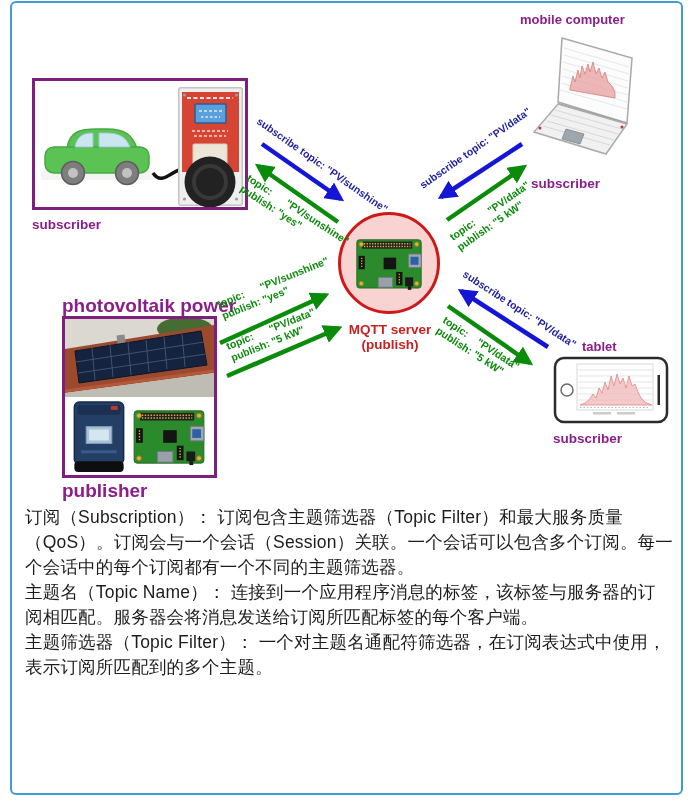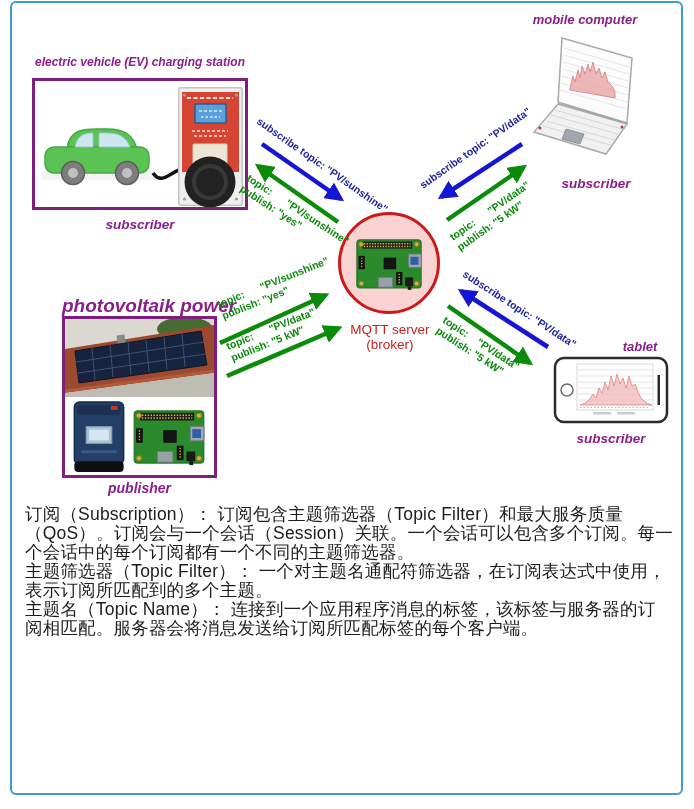--- a/index.html
+++ b/index.html
@@ -1,44 +1,43 @@
 <!DOCTYPE html>
 <html><head>
 <meta charset="utf-8">
 <style>
   html,body{margin:0;padding:0;background:#fff;}
   .page{position:relative;width:694px;height:809px;background:#fff;overflow:hidden;
         font-family:"Liberation Sans",sans-serif;}
   .frame{position:absolute;left:10px;top:1px;width:669px;height:790px;
          border:2px solid #3E9CD4;border-radius:6px;}
   .diagram{position:absolute;left:0;top:0;width:694px;height:500px;}
-  .node-label{position:absolute;text-align:center;font-weight:bold;color:#8A1E8A;white-space:nowrap;font-style:italic;}
+  .node-label{position:absolute;font-weight:bold;color:#8A1E8A;white-space:nowrap;}
   .arrows{position:absolute;left:0;top:0;z-index:5;pointer-events:none;}
   .arrows text{font-weight:bold;font-size:10.5px;white-space:pre;font-family:"Liberation Sans",sans-serif;}
   .sub-text{fill:#1F1F9E;}
   .pub-text{fill:#0A8A0A;}
   .node-box{position:absolute;border:3px solid #7E1F7E;background:#fff;z-index:2;}
   .broker-circle{position:absolute;left:338px;top:212px;width:96px;height:96px;border-radius:50%;
                  border:3px solid #CC1A1A;background:#F9D2D2;z-index:2;
                  display:flex;align-items:center;justify-content:center;}
   .broker-label{position:absolute;left:339px;top:322px;width:102px;text-align:center;z-index:2;
-                color:#C92121;font-weight:normal;font-size:13.5px;line-height:15px;}
+                color:#C92121;font-weight:bold;font-size:13.5px;line-height:15px;}
   .glossary{position:absolute;left:25px;top:505px;width:648px;color:#1C1C1C;
-            font-size:17.5px;line-height:19px;letter-spacing:.2px;z-index:2;}
+            font-size:17.5px;line-height:25px;letter-spacing:.2px;z-index:2;}
   .glossary p{margin:0;}
 </style>
 </head>
 <body>
 
 <div class="page">
   <div class="frame"></div>
 
   <div class="diagram">
 
-    <div class="node-label" style="left:32px;top:55px;width:216px;font-size:12px;">electric vehicle (EV) charging station</div>
 
     <div class="node-box" style="left:32px;top:78px;width:210px;height:126px;">
       <svg width="210" height="126" viewBox="0 0 210 126">
 
         <g transform="translate(6,46)">
           <rect x="0" y="44" width="116" height="9" rx="2" fill="#F4F4F2"></rect>
           <path d="M26,22 C28,4 40,2 56,2 L66,2 C84,2 92,8 96,22 z" fill="#5BC353" stroke="#48A844" stroke-width="1.5"></path>
           <rect x="4" y="20" width="104" height="26" rx="9" fill="#5BC353" stroke="#48A844" stroke-width="1.5"></rect>
           <path d="M58,6 L66,6 C78,6 85,10 89,20 L58,20 z" fill="#CBE6EF" stroke="#9CC8D8" stroke-width="1"></path>
           <path d="M52,6 L52,20 L34,20 C36,9 42,6 52,6 z" fill="#CBE6EF" stroke="#9CC8D8" stroke-width="1"></path>
@@ -118,21 +117,21 @@
         <line x1="7.5" y1="26" x2="7.5" y2="37" stroke="#D4AF37" stroke-width="1.4" stroke-dasharray="1.5 1.5"></line>
         <rect x="26" y="48" width="16" height="11" fill="#99A1A8" stroke="#6F7A82"></rect>
         <rect x="46" y="42" width="7" height="15" fill="#141414"></rect>
         <line x1="49.5" y1="44" x2="49.5" y2="55" stroke="#D4AF37" stroke-width="1.4" stroke-dasharray="1.5 1.5"></line>
         <rect x="56" y="48" width="9" height="10" fill="#1A1A1A"></rect>
           <rect x="59" y="58" width="4" height="4" fill="#1A1A1A"></rect>
       </svg>
     </div>
     <div class="broker-label">
       <div>MQTT server</div>
-      <div>(broker)</div>
+      <div>(publish)</div>
     </div>
 
     <div class="node-label" style="left:62px;top:295px;width:155px;font-size:19px;">photovoltaik power</div>
 
     <div class="node-box" style="left:62px;top:316px;width:149px;height:156px;">
       <svg width="149" height="78" viewBox="0 0 149 78" style="display:block">
         <rect x="0" y="0" width="149" height="78" fill="#DBD8D2"></rect>
         <ellipse cx="120" cy="10" rx="28" ry="12" fill="#466B33"></ellipse>
         <ellipse cx="141" cy="18" rx="14" ry="10" fill="#3C5C2B"></ellipse>
         <polygon points="0,30 149,6 149,54 0,74" fill="#9C4A2E"></polygon>
@@ -176,21 +175,21 @@
         <rect x="4" y="24" width="7" height="15" fill="#141414"></rect>
         <line x1="7.5" y1="26" x2="7.5" y2="37" stroke="#D4AF37" stroke-width="1.4" stroke-dasharray="1.5 1.5"></line>
         <rect x="26" y="48" width="16" height="11" fill="#99A1A8" stroke="#6F7A82"></rect>
         <rect x="46" y="42" width="7" height="15" fill="#141414"></rect>
         <line x1="49.5" y1="44" x2="49.5" y2="55" stroke="#D4AF37" stroke-width="1.4" stroke-dasharray="1.5 1.5"></line>
         <rect x="56" y="48" width="9" height="10" fill="#1A1A1A"></rect>
           <rect x="59" y="58" width="4" height="4" fill="#1A1A1A"></rect>
       </svg>
     </div>
 
-    <div class="node-label" style="left:62px;top:480px;width:155px;font-size:14px;">publisher</div>
+    <div class="node-label" style="left:62px;top:480px;width:155px;font-size:19px;">publisher</div>
 
     <div class="node-label" style="left:582px;top:339px;width:116px;font-size:13px;">tablet</div>
 
     <svg width="116" height="68" viewBox="0 0 116 68" style="position:absolute;left:553px;top:356px;z-index:2;">
       <rect x="2" y="2" width="112" height="64" rx="9" fill="#FFF" stroke="#2B2B2B" stroke-width="2.5"></rect>
       <circle cx="14" cy="34" r="6" fill="#FFF" stroke="#6B6B6B" stroke-width="1.5"></circle>
       <rect x="104.5" y="19" width="2.5" height="30" fill="#2B2B2B"></rect>
       <rect x="24" y="8" width="76" height="46" fill="#FEFEFE" stroke="#CFCFCF" stroke-width="0.8"></rect>
       <g stroke="#DDD" stroke-width="0.7">
         <line x1="25" y1="14" x2="99" y2="14"></line>
@@ -250,16 +249,16 @@
       <text class="sub-text" transform="translate(462,276) rotate(33)">subscribe topic: "PV/data"</text>
       <g transform="translate(442,322) rotate(33)">
         <text class="pub-text" y="0">topic:    "PV/data"</text>
         <text class="pub-text" y="12.5">publish: "5 kW"</text>
       </g>
     </svg>
   </div>
 
   <div class="glossary">
     <p>订阅（Subscription）： 订阅包含主题筛选器（Topic Filter）和最大服务质量（QoS）。订阅会与一个会话（Session）关联。一个会话可以包含多个订阅。每一个会话中的每个订阅都有一个不同的主题筛选器。</p>
+    <p>主题名（Topic Name）： 连接到一个应用程序消息的标签，该标签与服务器的订阅相匹配。服务器会将消息发送给订阅所匹配标签的每个客户端。</p>
     <p>主题筛选器（Topic Filter）： 一个对主题名通配符筛选器，在订阅表达式中使用，表示订阅所匹配到的多个主题。</p>
-    <p>主题名（Topic Name）： 连接到一个应用程序消息的标签，该标签与服务器的订阅相匹配。服务器会将消息发送给订阅所匹配标签的每个客户端。</p>
   </div>
 </div>
 
 </body></html>

